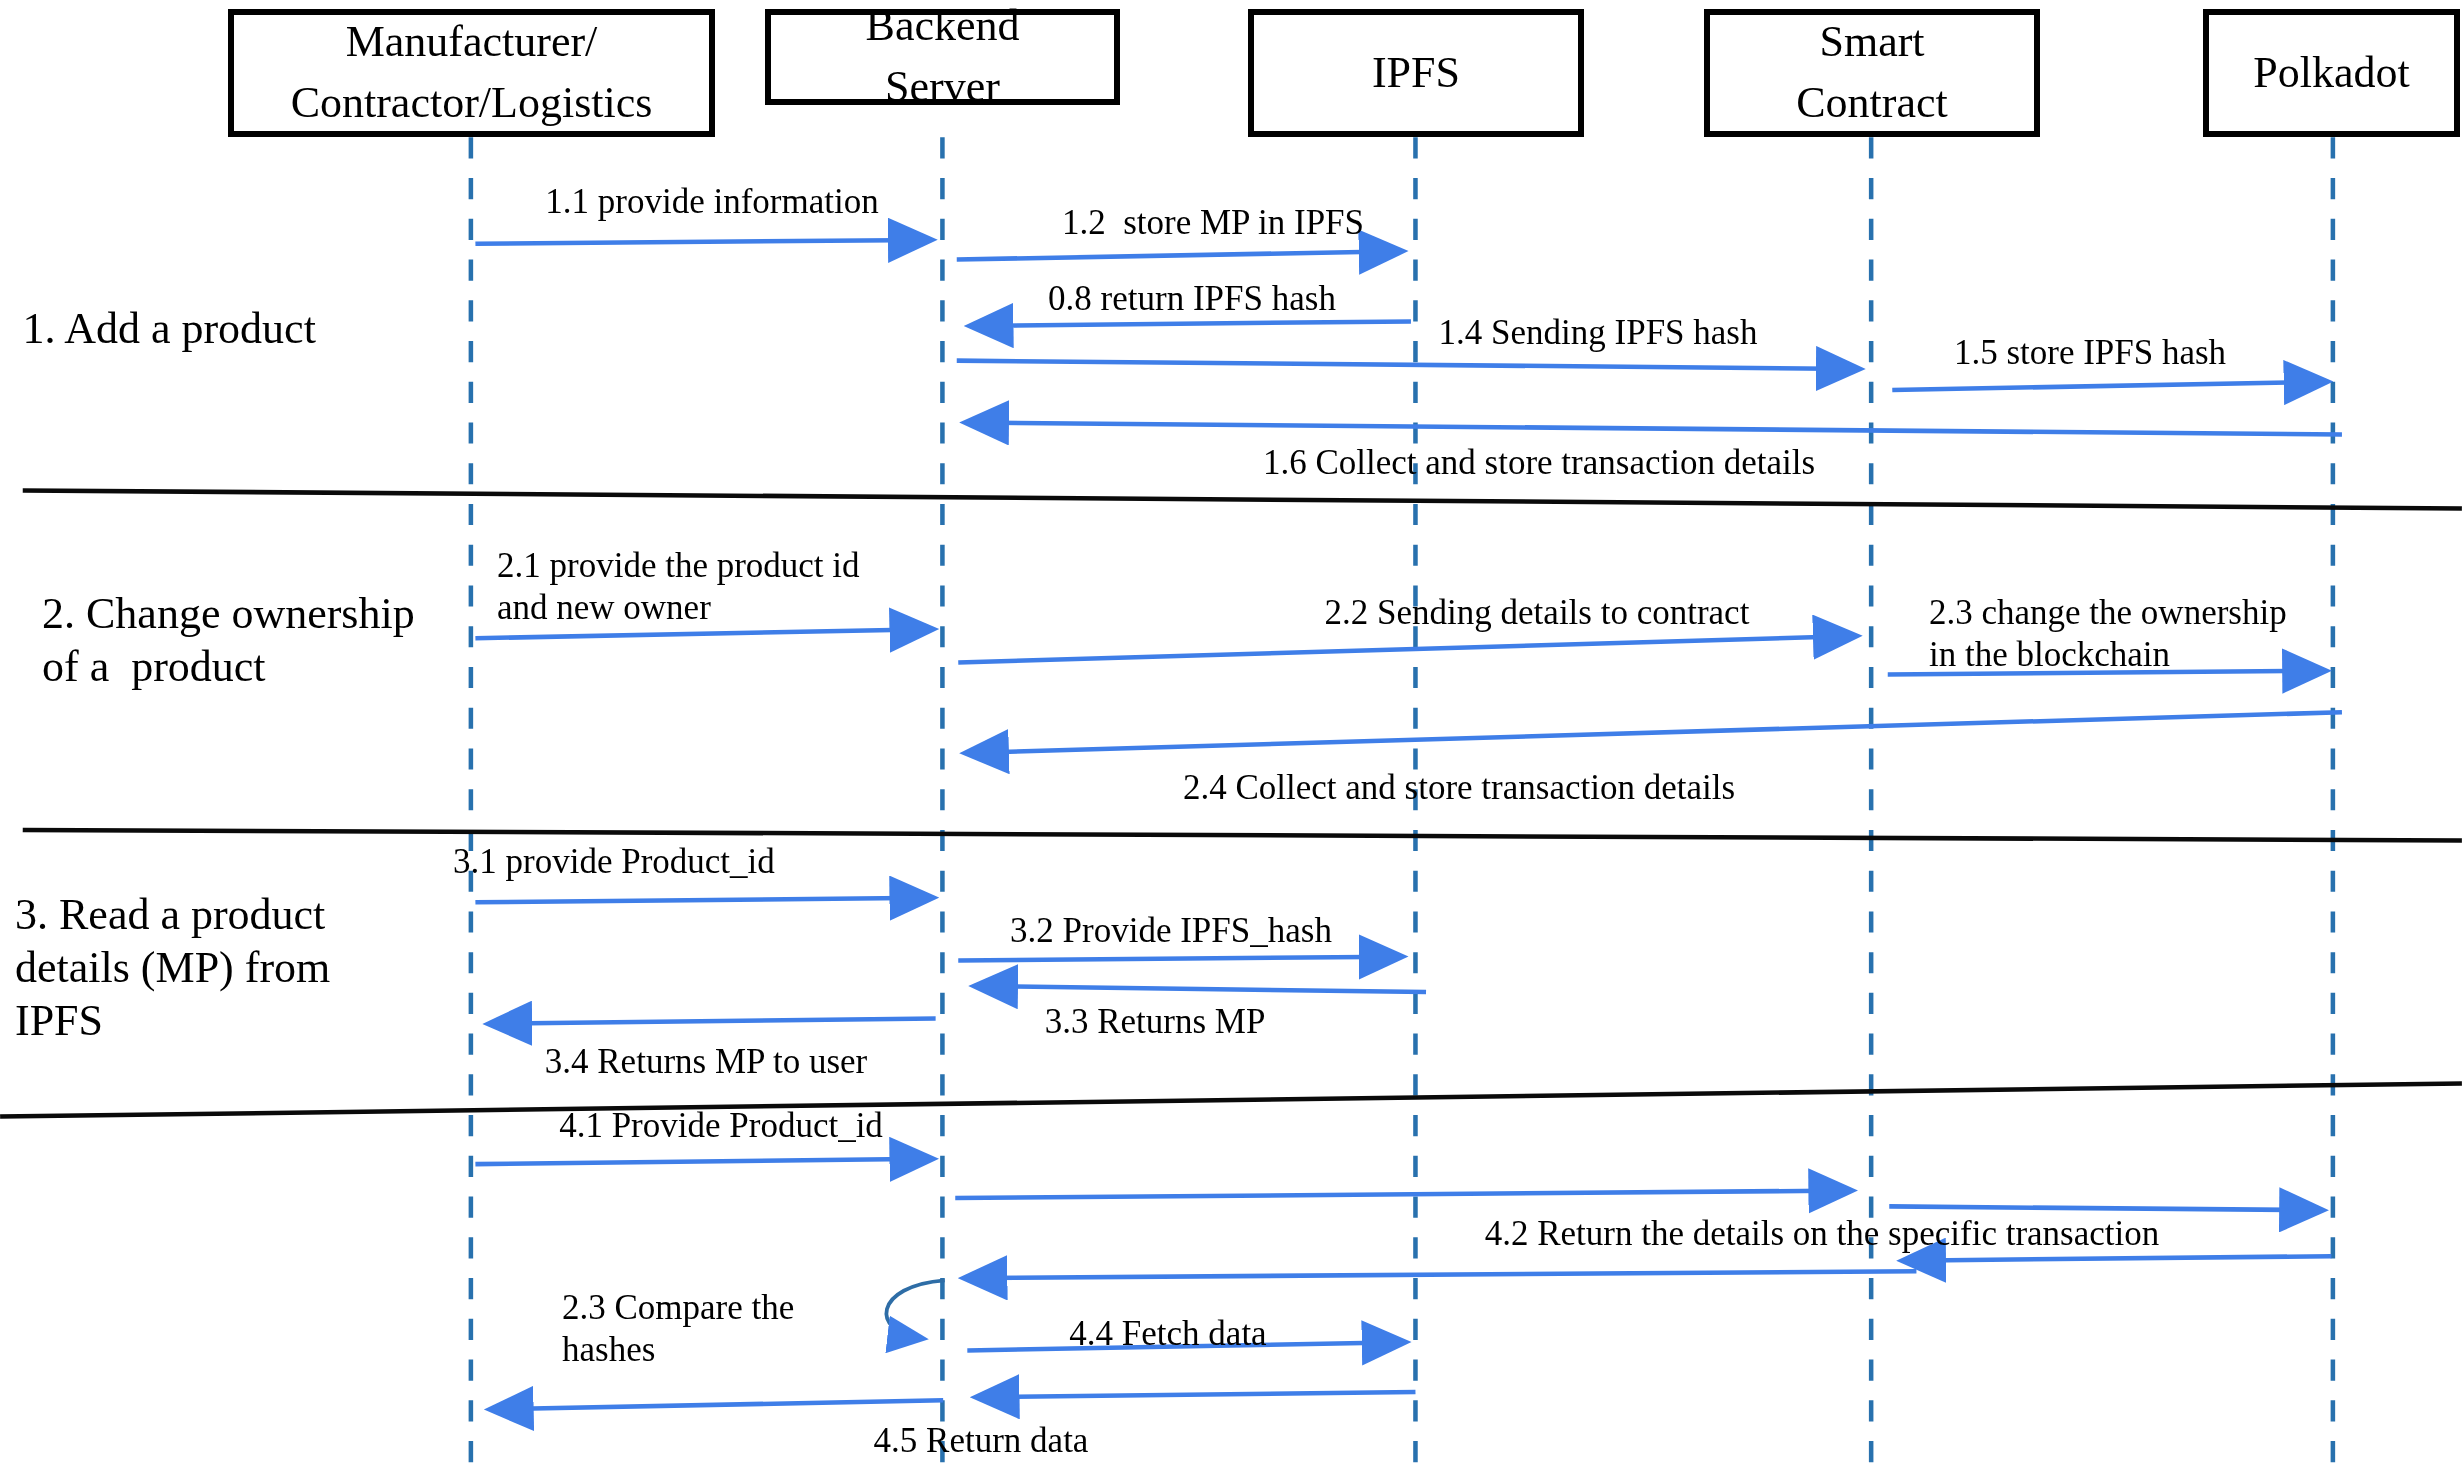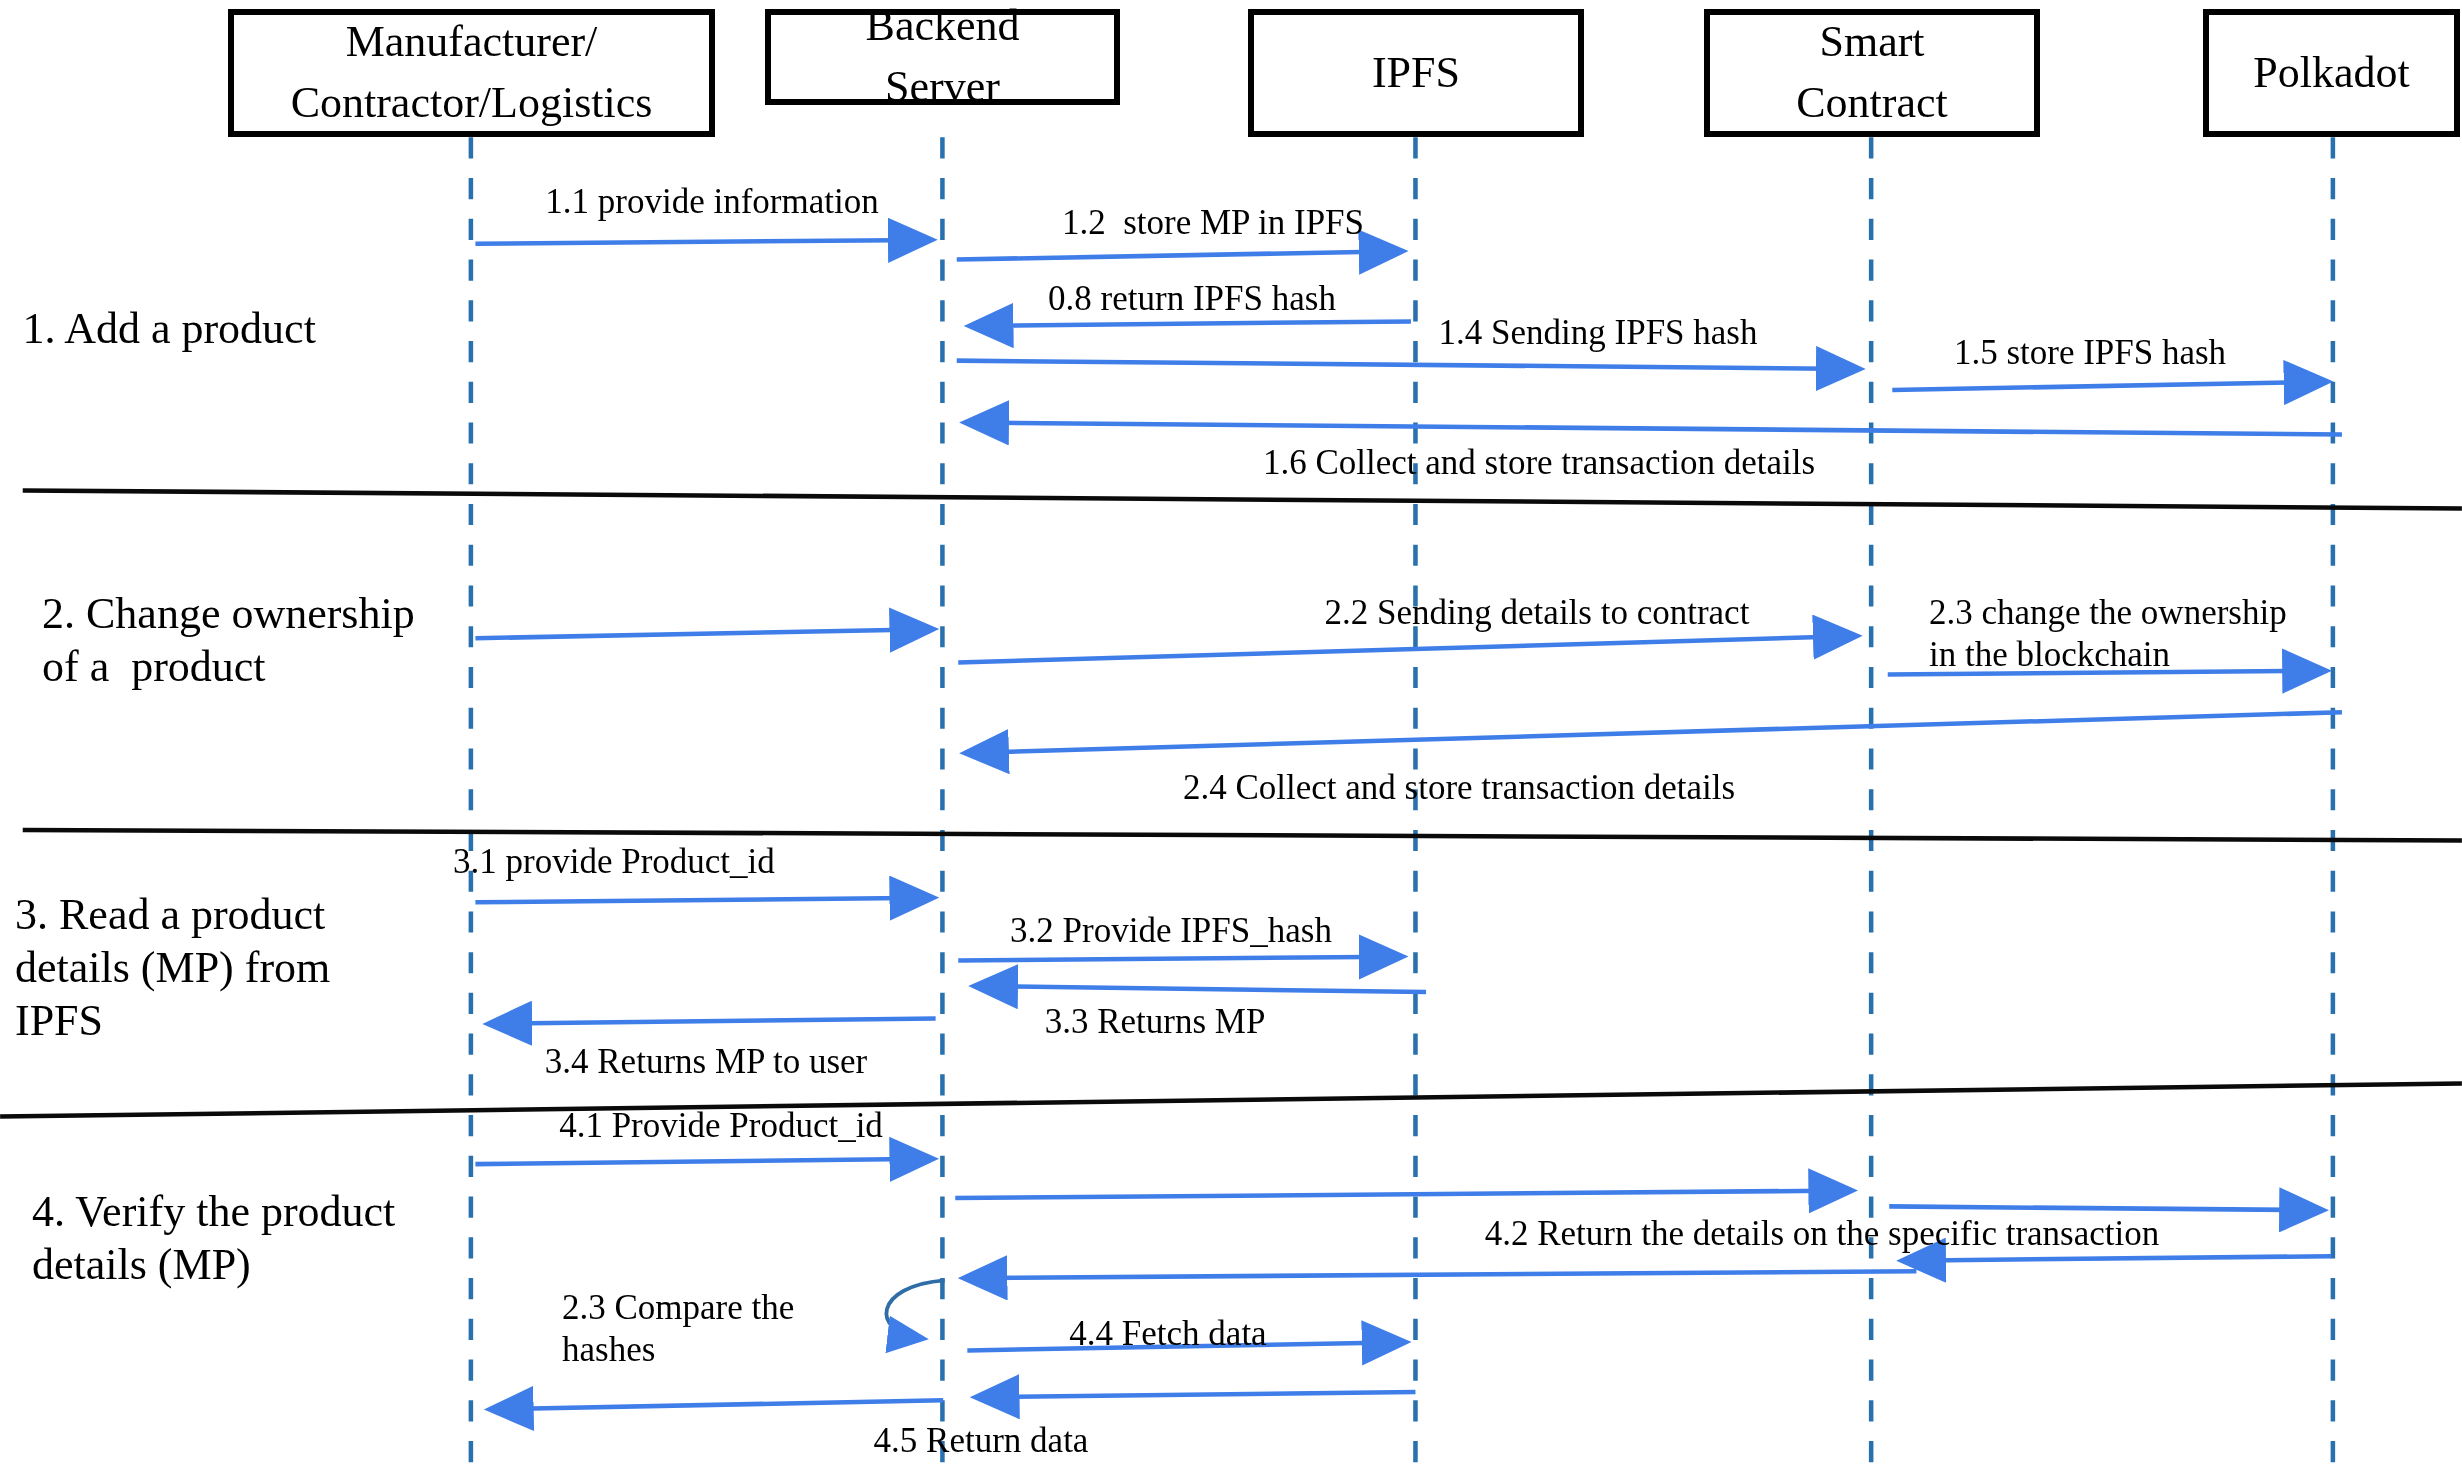--- a/index.html
+++ b/index.html
@@ -82,36 +82,36 @@
     <div class="actor-box" style="left: 1248px; top: 9px; width: 336px; height: 128px;">IPFS</div>
     <div class="actor-box" style="left: 1704px; top: 9px; width: 336px; height: 128px;">Smart
 Contract</div>
     <div class="actor-box" style="left: 2203px; top: 9px; width: 257px; height: 128px;">Polkadot</div>
     <div class="msg-label center" style="left: 712px; top: 181px; text-align: right;">1.1 provide information</div>
     <div class="msg-label center" style="left: 1213px; top: 202px;">1.2  store MP in IPFS</div>
     <div class="msg-label center" style="left: 1192px; top: 278px;">0.8 return IPFS hash</div>
     <div class="msg-label center" style="left: 1598px; top: 312px;">1.4 Sending IPFS hash</div>
     <div class="msg-label center" style="left: 2090px; top: 332px;">1.5 store IPFS hash</div>
     <div class="msg-label center" style="left: 1539px; top: 442px;">1.6 Collect and store transaction details</div>
+    <div class="msg-label" style="left: 497px; top: 545px;">2.1 provide the product id
+and new owner</div>
     <div class="msg-label center" style="left: 1537px; top: 592px;">2.2 Sending details to contract</div>
     <div class="msg-label" style="left: 1929px; top: 592px;">2.3 change the ownership
 in the blockchain</div>
     <div class="msg-label center" style="left: 1459px; top: 767px;">2.4 Collect and store transaction details</div>
     <div class="msg-label" style="left: 453px; top: 841px;">3.1 provide Product_id</div>
     <div class="msg-label center" style="left: 1171px; top: 910px;">3.2 Provide IPFS_hash</div>
     <div class="msg-label center" style="left: 1155px; top: 1001px;">3.3 Returns MP</div>
     <div class="msg-label center" style="left: 706px; top: 1041px;">3.4 Returns MP to user</div>
     <div class="msg-label center" style="left: 721px; top: 1105px;">4.1 Provide Product_id</div>
     <div class="msg-label center" style="left: 1822px; top: 1213px;">4.2 Return the details on the specific transaction</div>
     <div class="msg-label" style="left: 562px; top: 1287px;">2.3 Compare the
 hashes</div>
     <div class="msg-label center" style="left: 1168px; top: 1313px;">4.4 Fetch data</div>
     <div class="msg-label center" style="left: 981px; top: 1420px;">4.5 Return data</div>
     <div class="section-label" style="left: 22.6px; top: 302px;">1. Add a product</div>
     <div class="section-label" style="left: 42px; top: 587px;">2. Change ownership
 of a  product</div>
     <div class="section-label" style="left: 15px; top: 888px;">3. Read a product
 details (MP) from
 IPFS</div>
-    <div class="section-label" style="left: 32px; top: 1185px;">4. Verify the product
-details (MP)</div>
   </div>
 
 
 </body></html>

